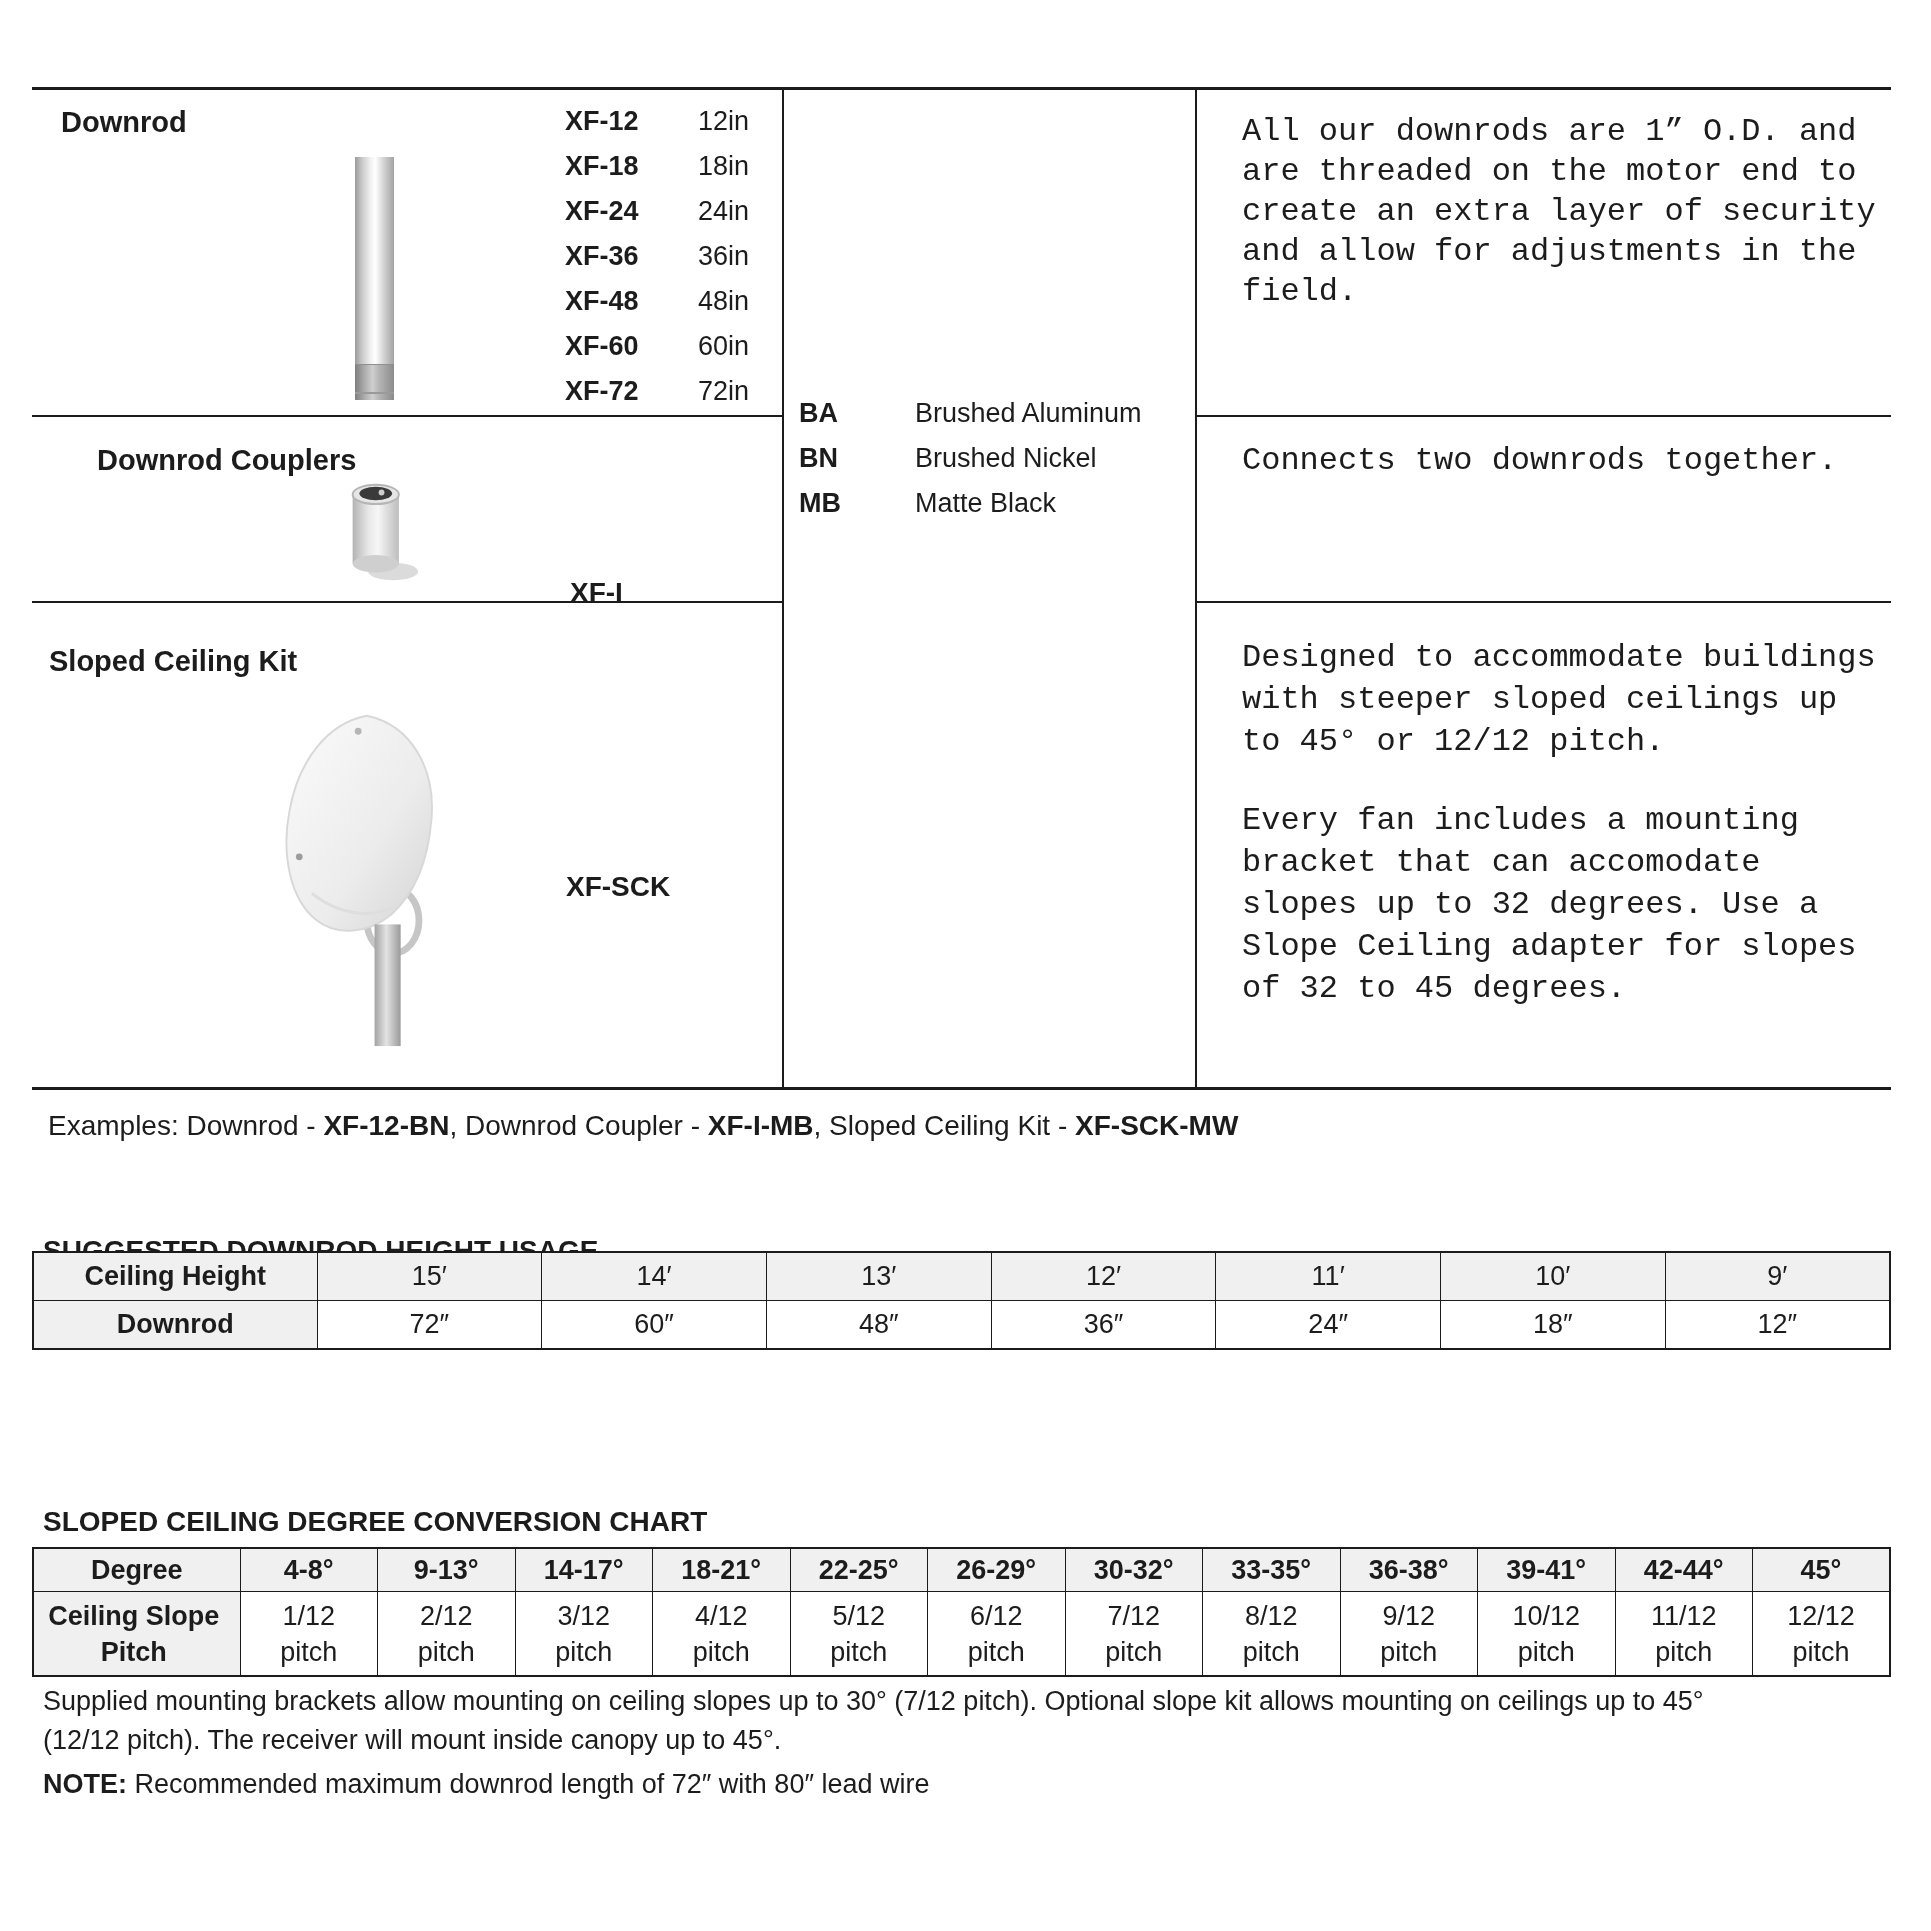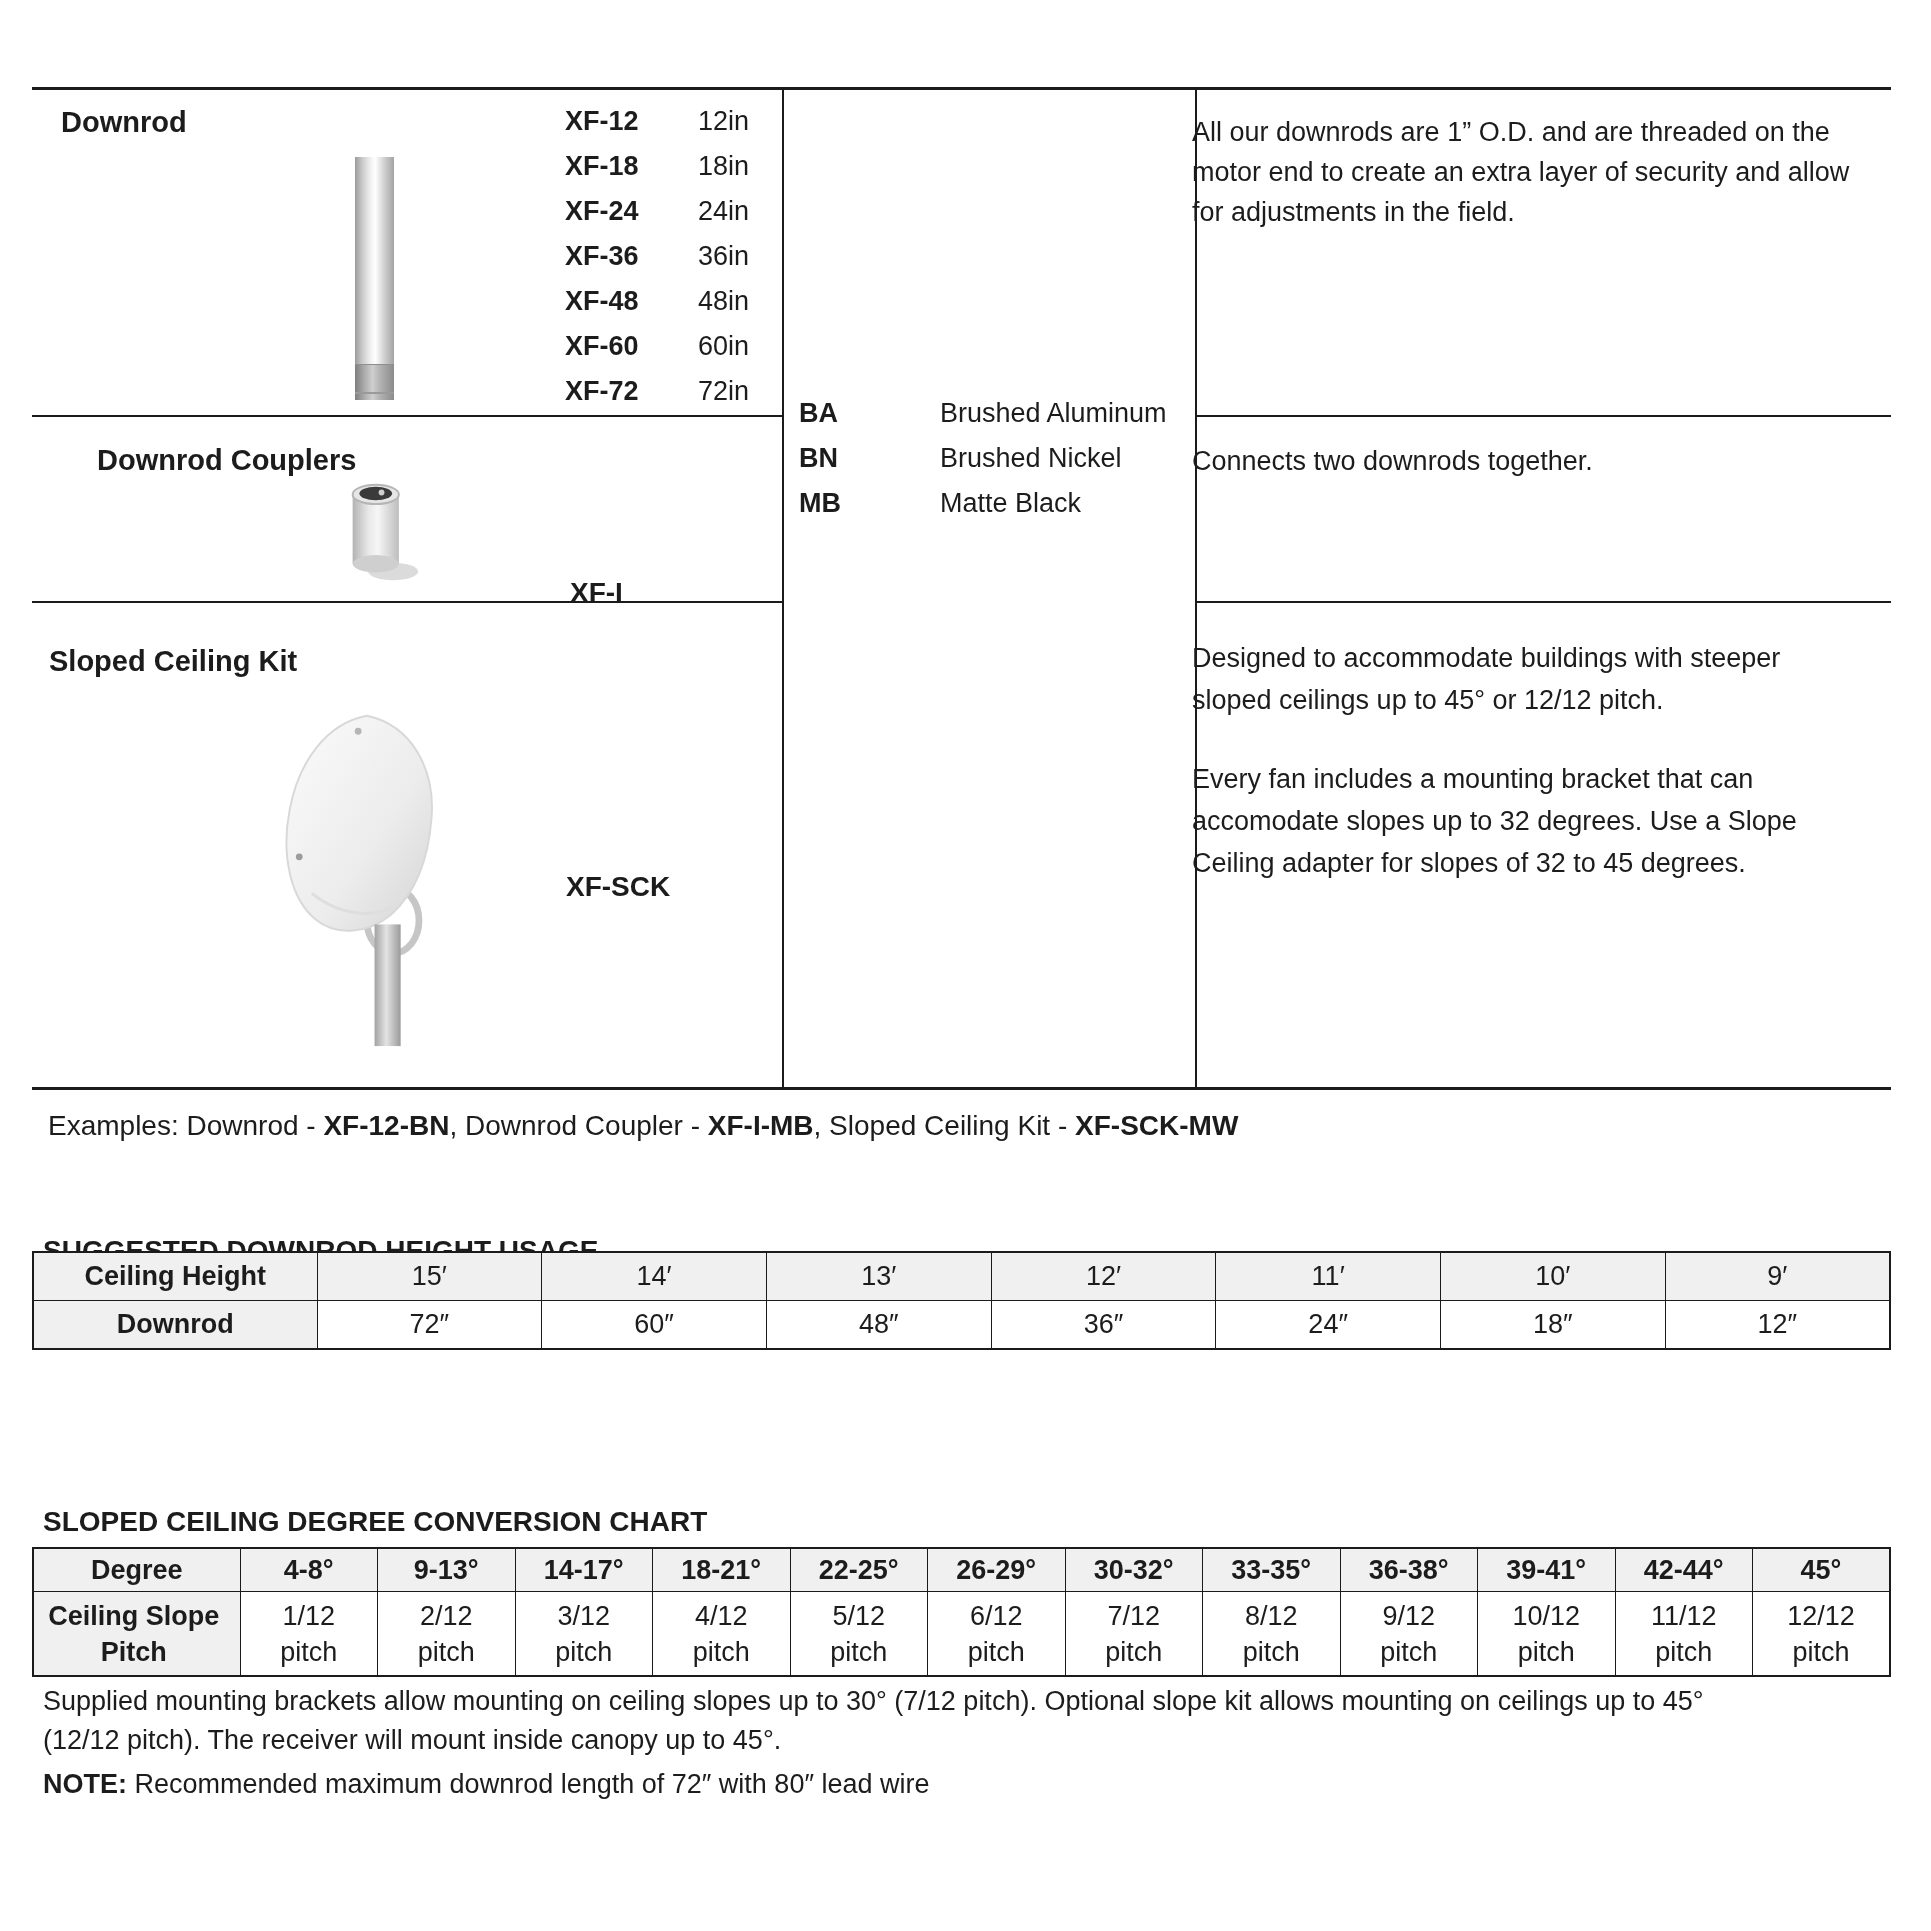--- a/index.html
+++ b/index.html
@@ -33,25 +33,25 @@
 
   .rod{left:323px;top:70px;width:39px;height:243px;
     background:linear-gradient(90deg,#9a9a9a 0%,#c9c9c9 18%,#f1f1f1 40%,#ffffff 52%,#d2d2d2 74%,#a3a3a3 100%);
   }
   .rod-cap{position:absolute;left:0;right:0;bottom:0;height:35px;
     background:linear-gradient(90deg,#7e7e7e 0%,#a8a8a8 22%,#cfcfcf 45%,#b5b5b5 62%,#8b8b8b 100%);
     border-top:1.9px solid #8f8f8f;}
   .rod-cap:after{content:"";position:absolute;left:0;right:0;bottom:5.8px;height:1.9px;background:#9a9a9a;}
 
   .finishes{left:767px;top:304px;width:386px;}
-  .frow{height:45px;display:flex;align-items:center;font-size:27px;gap:25px;}
+  .frow{height:45px;display:flex;align-items:center;font-size:27px;}
   .fcode{font-weight:bold;width:116px;display:inline-block;}
   .fname{font-weight:normal;}
 
-  .rcell{left:1160px;font-size:27px;line-height:42px;}
+  .rcell{left:1210px;font-size:32px;line-height:42px;font-family:Liberation Mono, monospace;}
   .rcell p{margin:0;}
   .rc1{top:25px;width:676px;line-height:40px;}
   .rc2{top:353px;width:676px;}
   .rc3{top:550px;width:642px;}
   .rc3 p + p{margin-top:37px;}
 
   
   #examples{left:48px;top:1110px;font-size:28px;}
   #examples b{font-weight:bold;}
 

